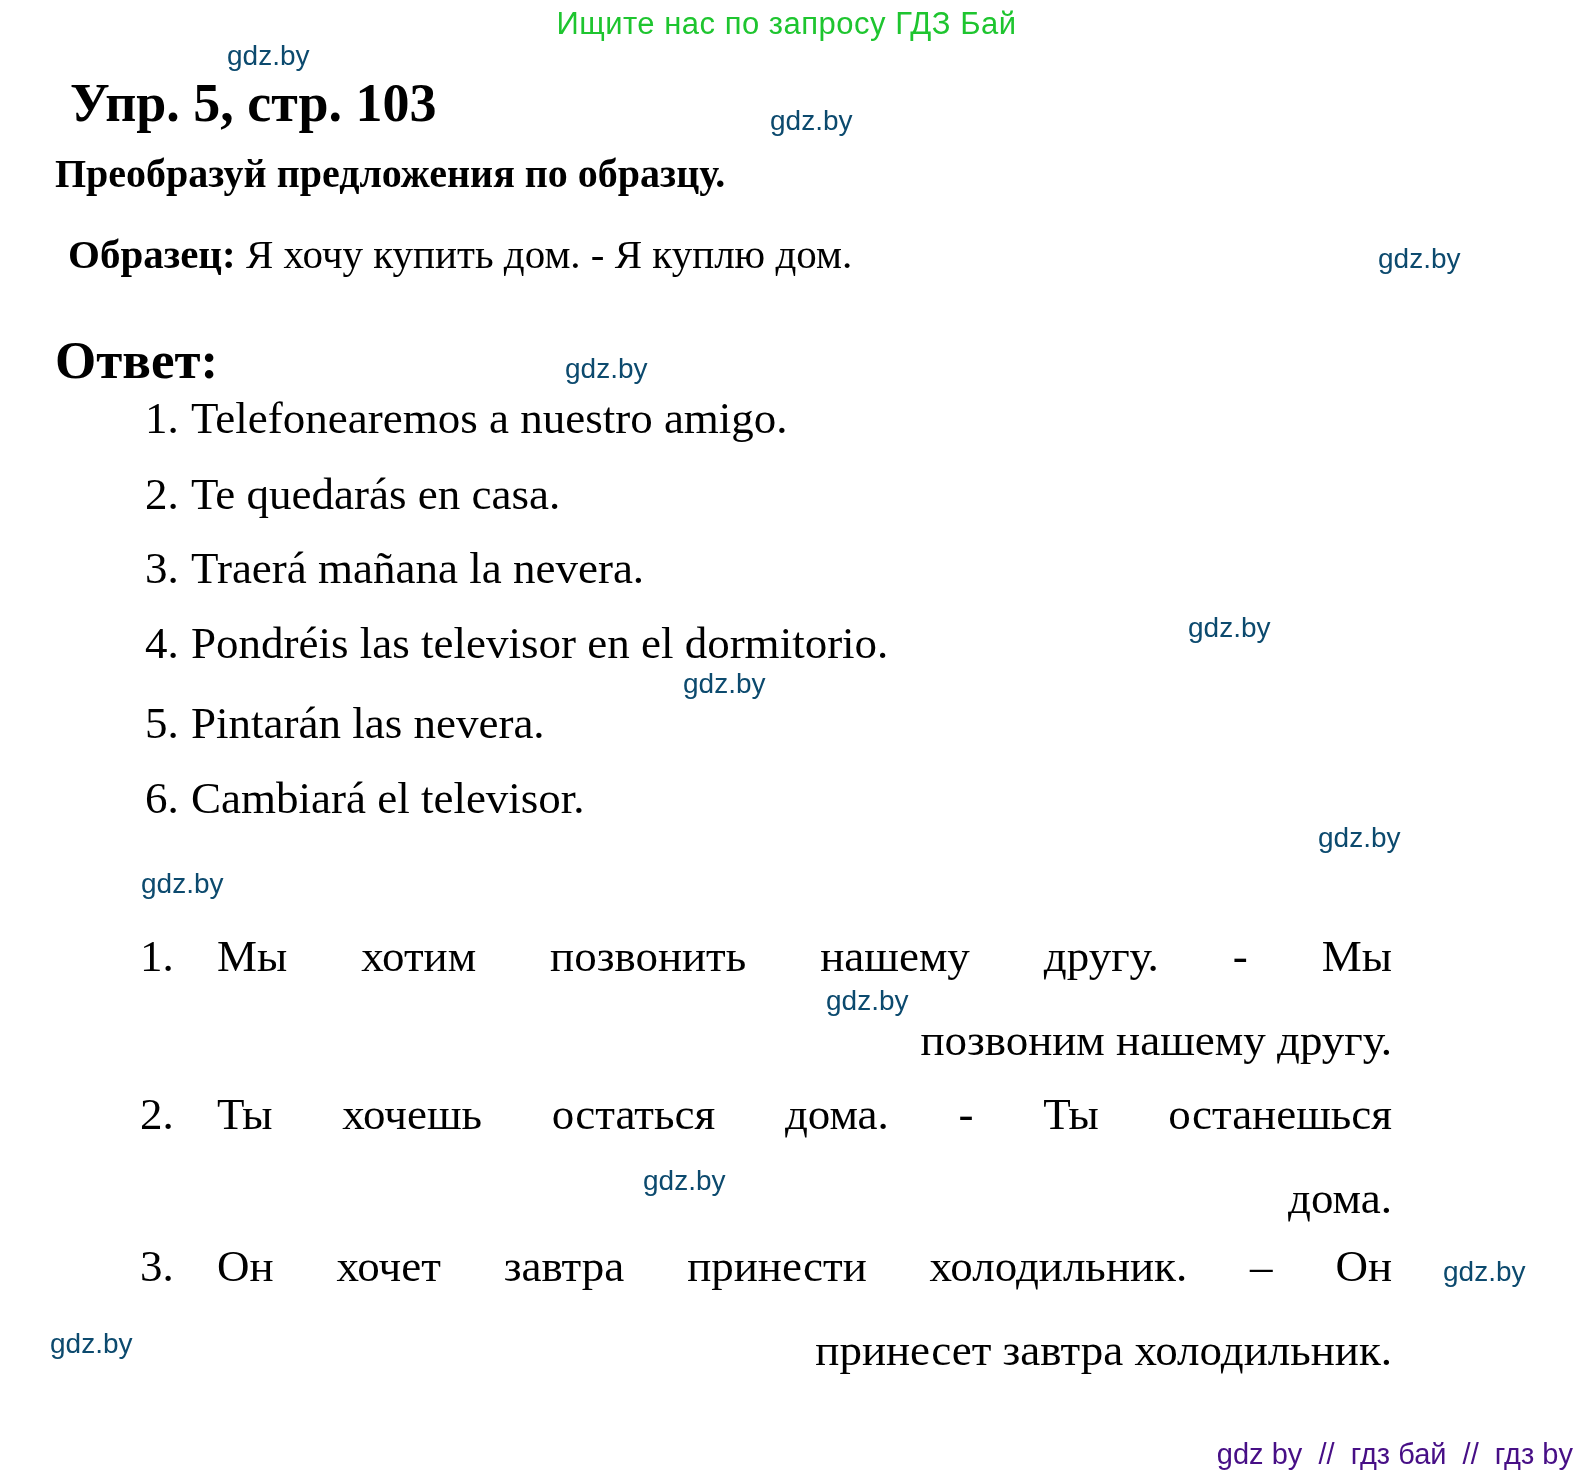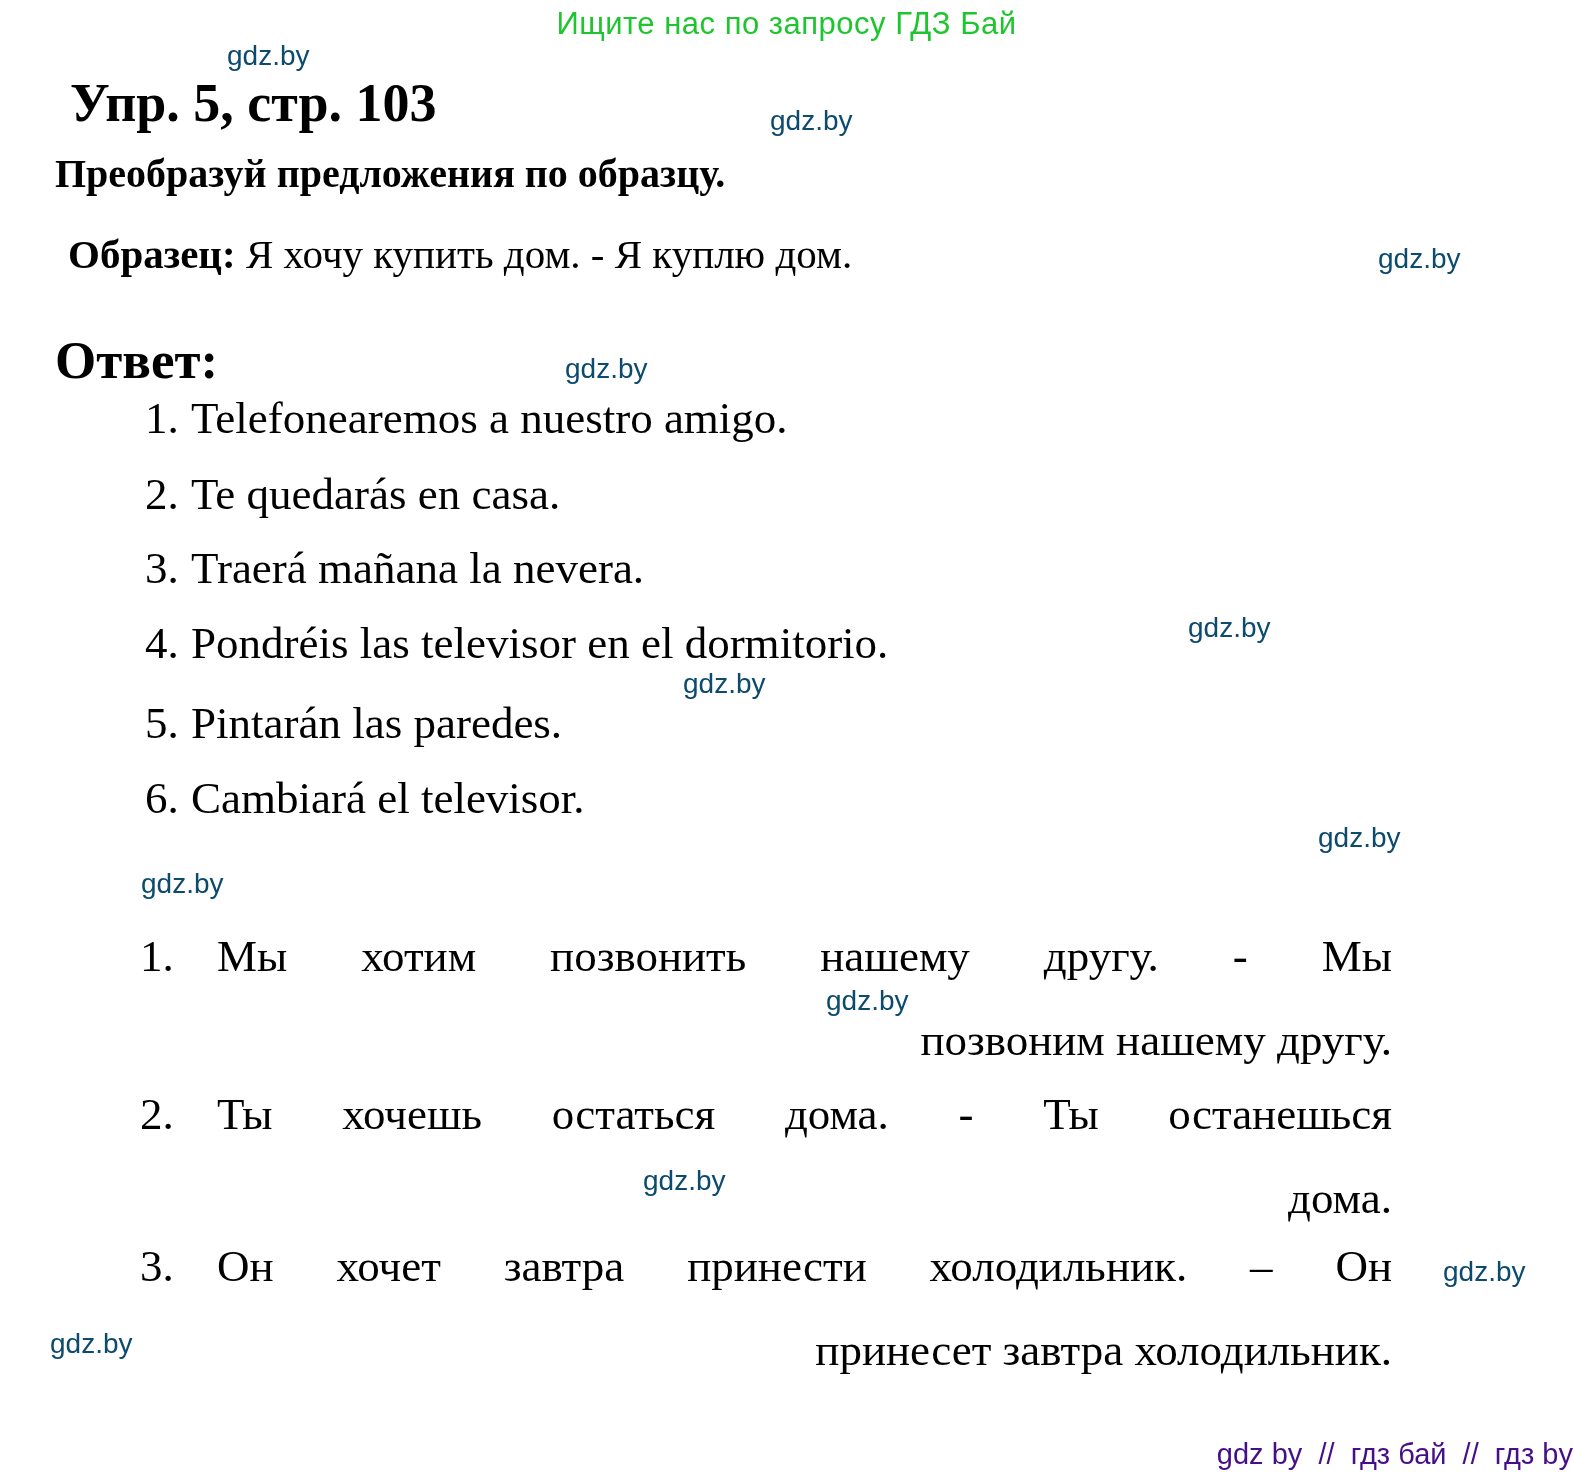--- a/index.html
+++ b/index.html
@@ -96,21 +96,21 @@
   <div class="s-item" style="top:468px">
     <span class="num">2.</span><span>Te quedarás en casa.</span>
   </div>
   <div class="s-item" style="top:542px">
     <span class="num">3.</span><span>Traerá mañana la nevera.</span>
   </div>
   <div class="s-item" style="top:617px">
     <span class="num">4.</span><span>Pondréis las televisor en el dormitorio.</span>
   </div>
   <div class="s-item" style="top:697px">
-    <span class="num">5.</span><span>Pintarán las paredes.</span>
+    <span class="num">5.</span><span>Pintarán las nevera.</span>
   </div>
   <div class="s-item" style="top:772px">
     <span class="num">6.</span><span>Cambiará el televisor.</span>
   </div>
 
   <div class="r-item" style="top:930px">
     <span class="num">1.</span>
     <div class="l1">Мы хотим позвонить нашему другу. - Мы</div>
     <div class="l2">позвоним нашему другу.</div>
   </div>

